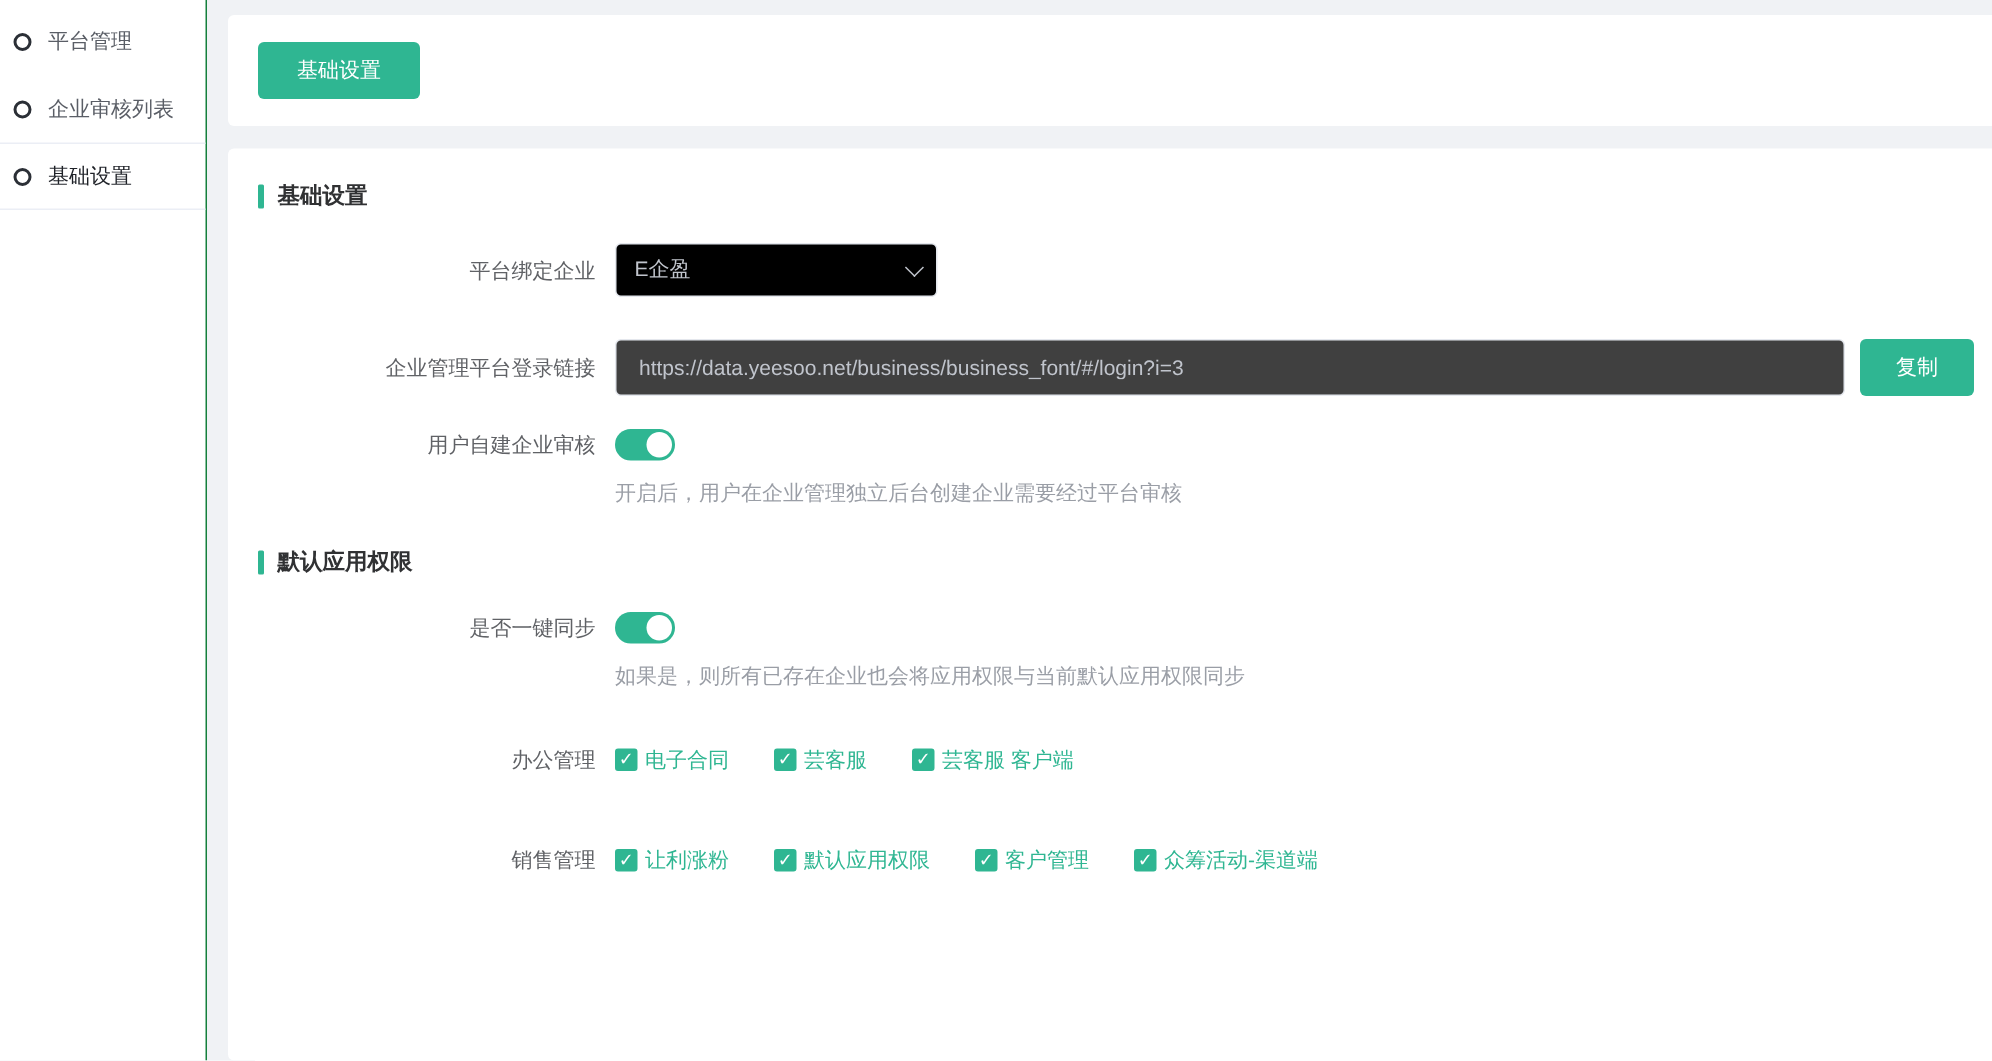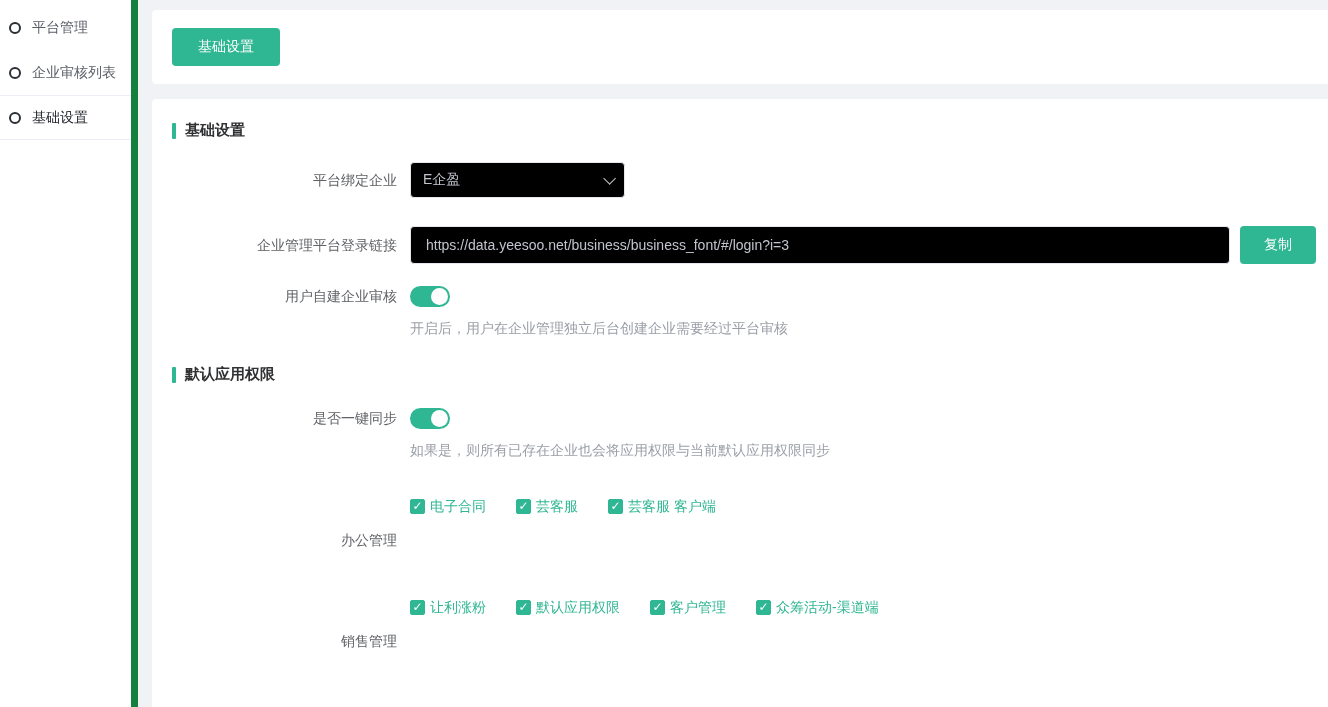--- a/index.html
+++ b/index.html
@@ -17,21 +17,21 @@
   *{margin:0;padding:0;box-sizing:border-box;}
   html,body{width:1328px;height:707px;overflow:hidden;}
   body{
     font-family:"Liberation Sans","DejaVu Sans",sans-serif;
     font-size:14px;color:var(--dark);background:var(--bg);
     display:flex;
   }
   
   .sidebar{
     width:138px;height:707px;background:#fff;
-    border-right:7px solid #15803d;flex:0 0 138px;padding-top:5px;
+    border-right:1px solid #15803d;flex:0 0 138px;padding-top:5px;
   }
   .side-item{
     display:flex;align-items:center;height:45px;padding-left:9px;
     color:#5a5e66;cursor:pointer;
   }
   .side-item .circle-icon{
     width:12px;height:12px;border:2px solid #2b2f36;border-radius:50%;
     margin-right:11px;flex:0 0 12px;
   }
   .side-item.active{
@@ -50,39 +50,39 @@
   .btn-big{height:38px;padding:0 26px;}
   .card-body{margin-top:15px;padding:22px 20px;flex:1;}
   .section-title{display:flex;align-items:center;margin-bottom:22px;}
   .section-bar{width:4px;height:16px;background:var(--accent);margin-right:9px;border-radius:1px;}
   .section-text{font-weight:bold;font-size:15px;color:var(--dark);}
   .form-row{display:flex;align-items:flex-start;}
   .form-label{
     width:238px;flex:0 0 238px;text-align:right;padding-right:13px;color:var(--label);
   }
   .form-content{flex:1;min-width:0;}
-  .lh36{line-height:36px;} .lh38{line-height:38px;} .lh22{line-height:22px;margin-top:34px;}
+  .lh36{line-height:36px;} .lh38{line-height:38px;} .lh22{line-height:22px;}
   
   .select{
     width:215px;height:36px;background:#000000;border:1px solid var(--border);
     border-radius:4px;display:flex;align-items:center;justify-content:space-between;
     padding:0 12px;color:var(--placeholder);cursor:not-allowed;
   }
   .chevron{
     width:9px;height:9px;border-right:1.5px solid var(--placeholder);
     border-bottom:1.5px solid var(--placeholder);transform:rotate(45deg) translateY(-3px);
   }
   .note-line{margin-top:22px;font-size:14px;color:var(--note);line-height:20px;}
   .note-red{color:var(--red);font-weight:bold;margin-left:4px;}
   
   .link-row{display:flex;align-items:center;}
   .text-input{
     width:820px;height:38px;border:1px solid var(--border);border-radius:4px;
     padding:0 15px;font-size:14px;color:var(--placeholder);outline:none;
-    font-family:"Liberation Sans","DejaVu Sans",sans-serif;background:#000000;
+    font-family:"Liberation Sans","DejaVu Sans",sans-serif;background:#404040;
   }
   .btn-copy{height:38px;width:76px;margin-left:10px;}
   
   .switch{
     width:40px;height:21px;border-radius:11px;background:var(--accent);
     position:relative;display:inline-block;cursor:pointer;vertical-align:middle;
   }
   .switch::after{
     content:"";position:absolute;right:2px;top:2px;width:17px;height:17px;
     border-radius:50%;background:#fff;

